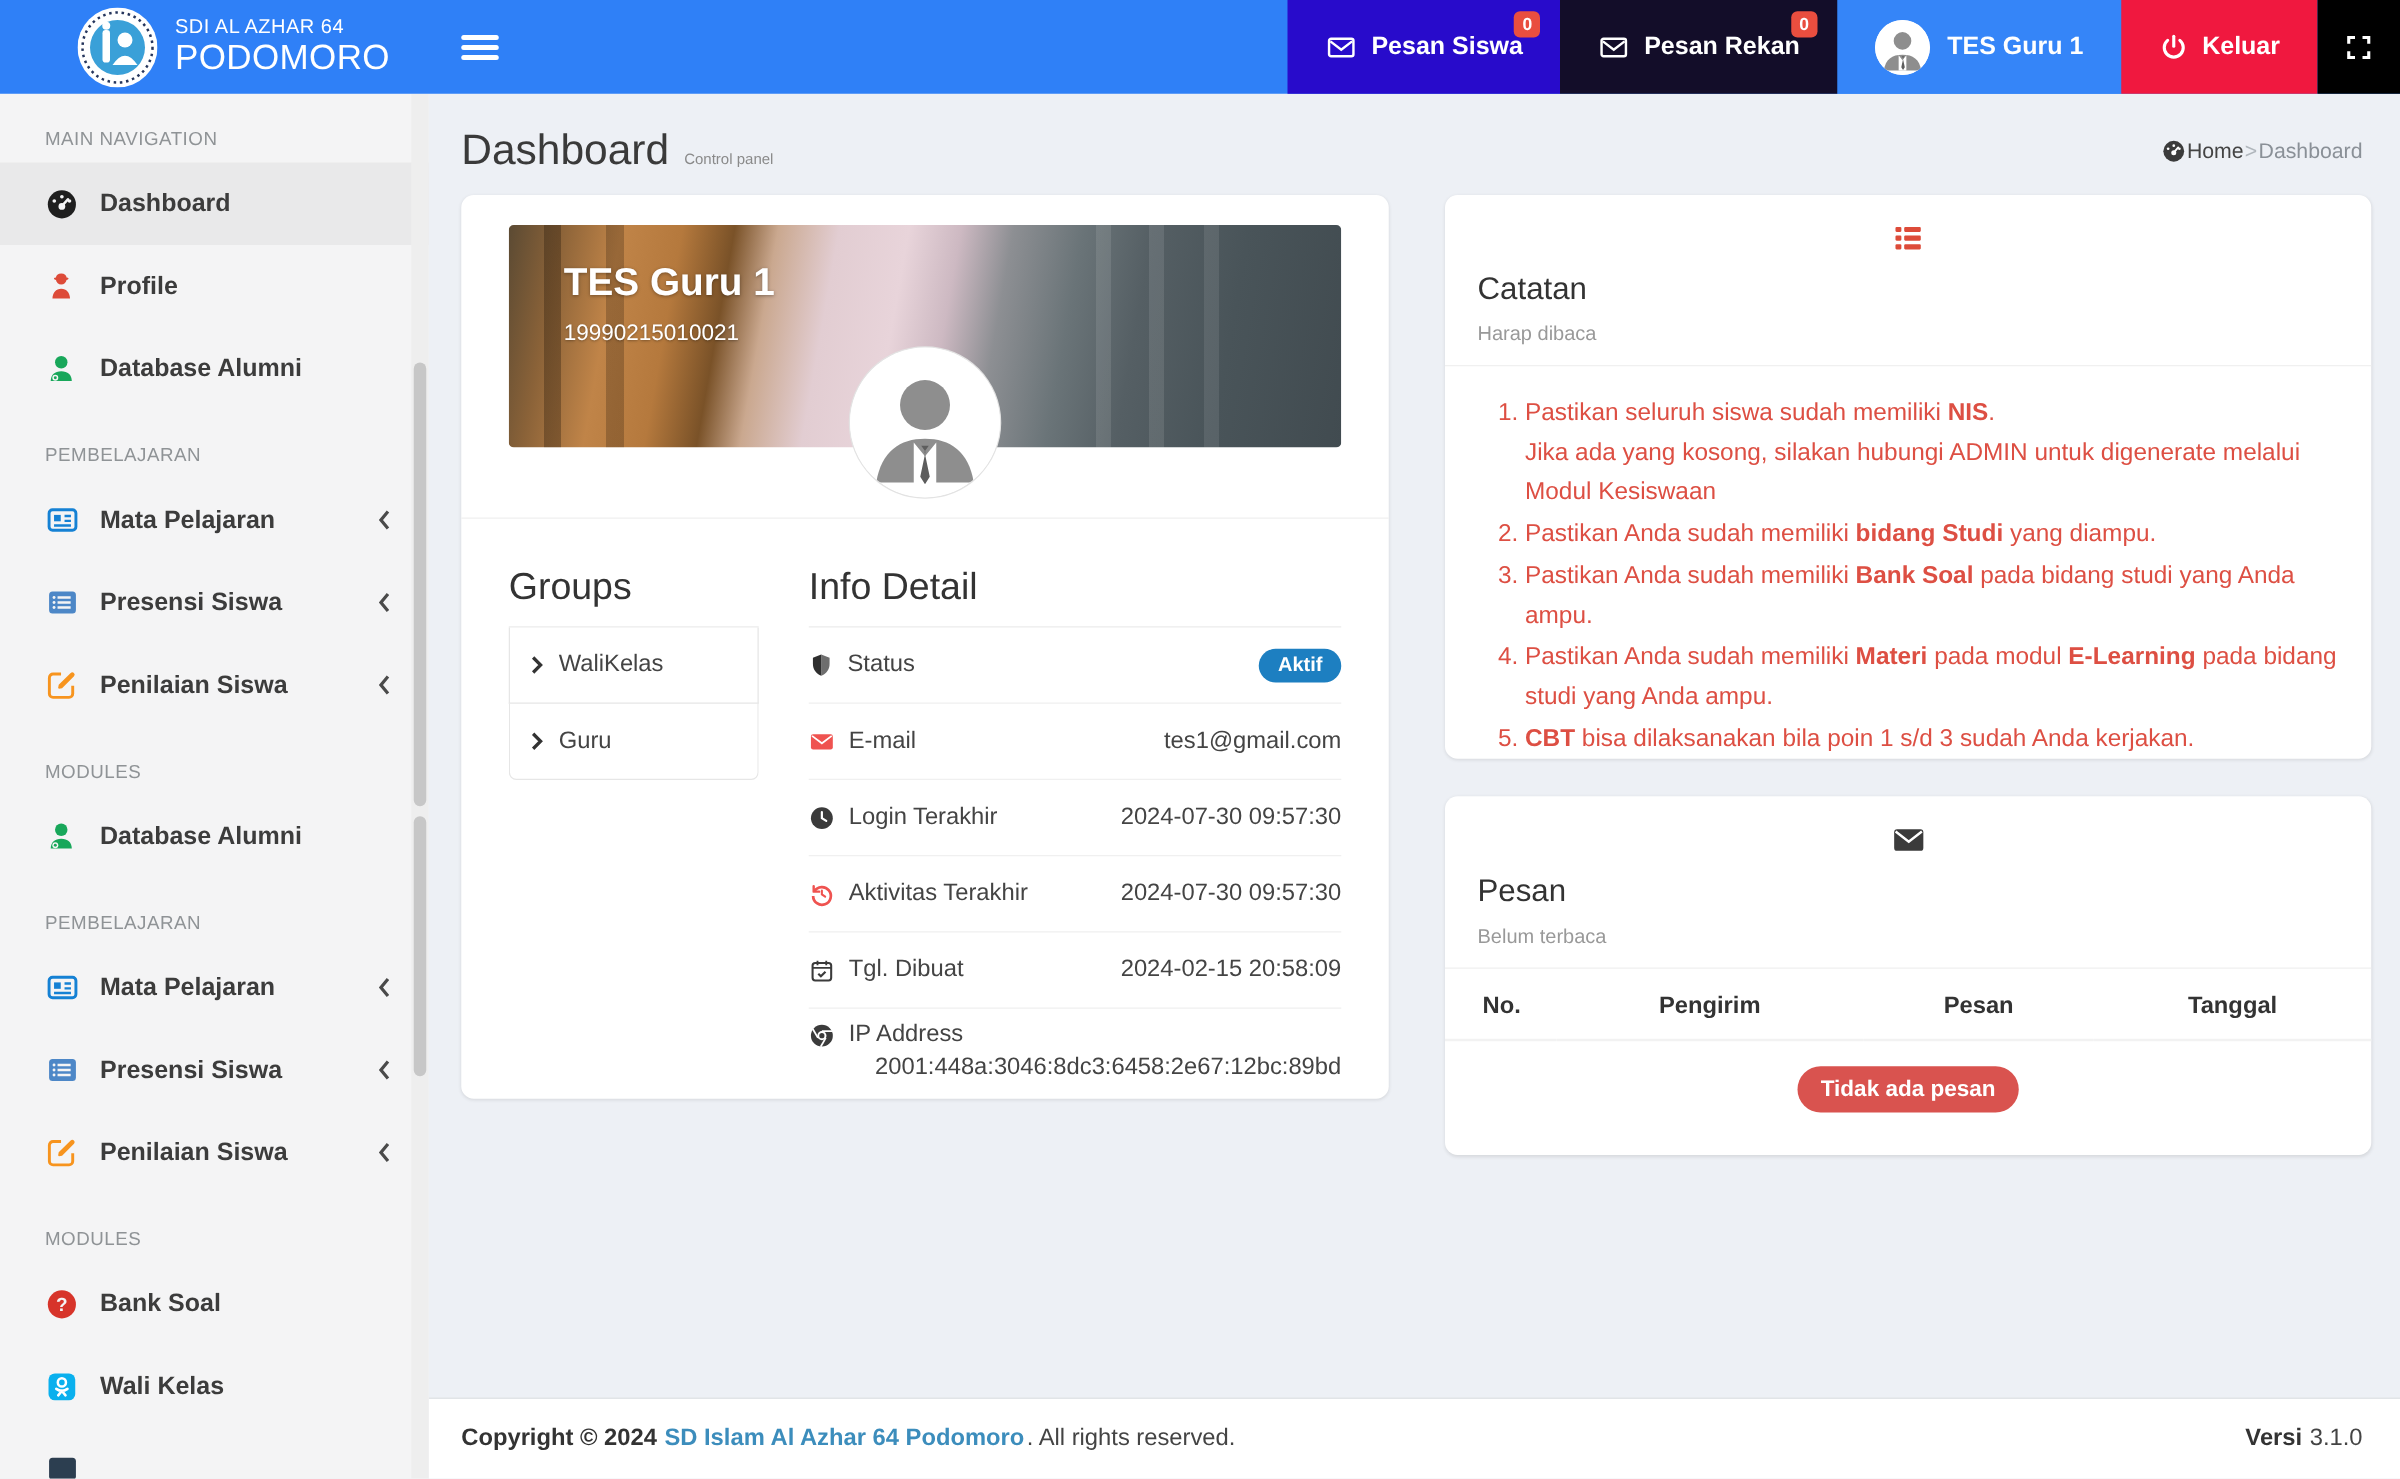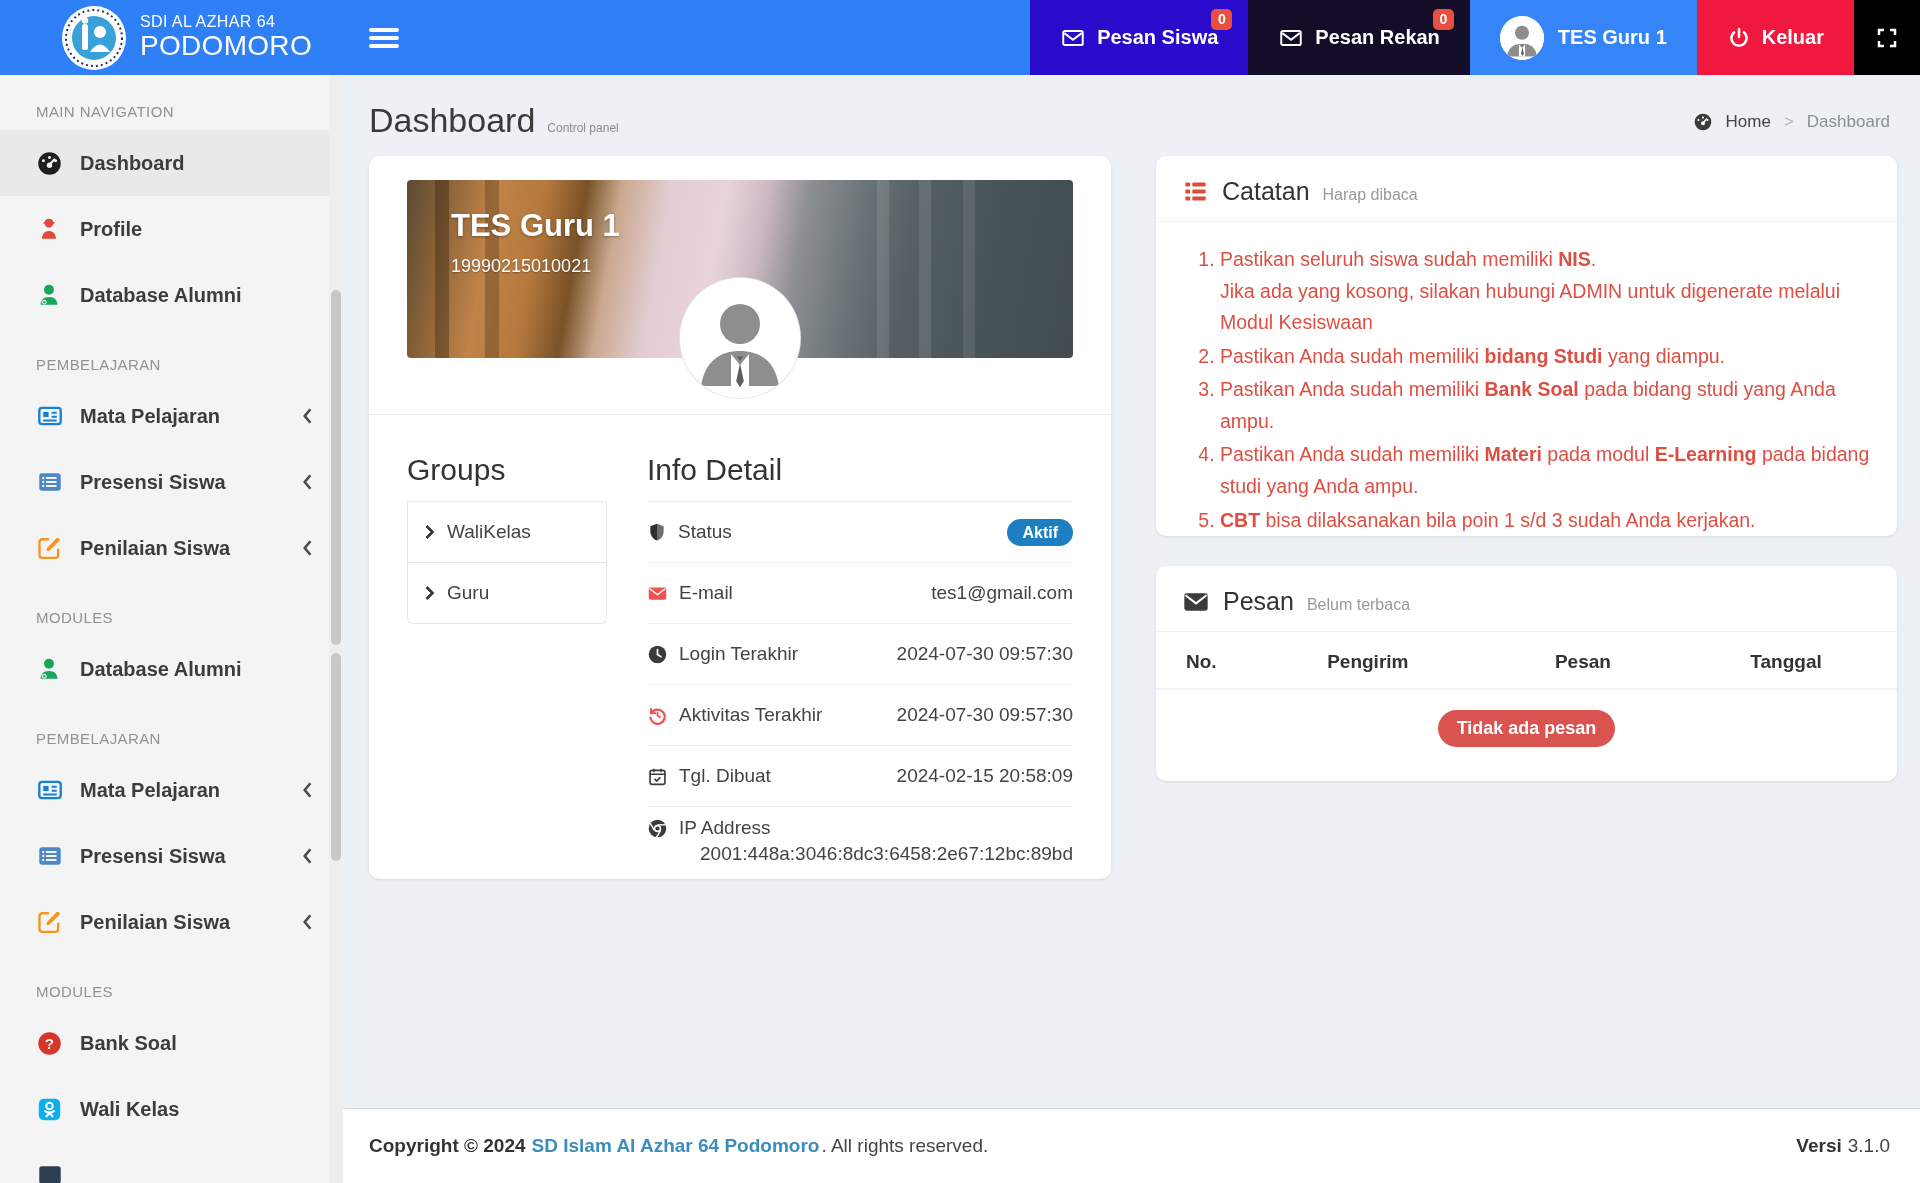--- a/index.html
+++ b/index.html
@@ -40,21 +40,21 @@
   .sb-scrollbar { position:absolute; top:0; right:0; width:14px; height:100%; background:#eeeeee; }
   .sb-thumb { position:absolute; left:2px; width:10px; border-radius:5px; background:#c7c7c7; }
   .sb-thumb.t1 { top:215px; height:355px; }
   .sb-thumb.t2 { top:578px; height:208px; }
 
   
   .main { position:absolute; top:75px; left:343px; right:0; bottom:0; background:#edf0f5; }
   .content-header { display:flex; align-items:baseline; padding:26px 30px 6px 26px; }
   .page-title { margin:0; font-size:34px; font-weight:400; color:#3a3a3a; }
   .page-subtitle { margin-left:12px; font-size:12px; color:#8a8a8a; }
-  .breadcrumb { margin-left:auto; display:flex; align-items:center; gap:13px; font-size:17px; color:#444; }
+  .breadcrumb { margin-left:auto; display:flex; align-items:center; gap:1px; font-size:17px; color:#444; }
   .breadcrumb .sep { color:#b0b6bc; }
   .breadcrumb .current { color:#8a9097; }
 
   .columns { display:flex; align-items:flex-start; padding:10px 23px 0 26px; }
   .card { background:#fff; border-radius:10px; box-shadow:0 1px 3px rgba(0,0,0,.10); }
 
   
   .profile-card { width:742px; flex:none; position:relative; }
   .photo { position:relative; margin:24px 38px 0; height:178px; border-radius:4px; overflow:hidden;
     background:
@@ -80,37 +80,37 @@
   .info-row.ip { display:block; padding:10px 0 14px; }
   .info-row.ip .info-value { margin-top:4px; }
   .badge-status { background:#1d7fc1; color:#fff; font-size:16px; font-weight:700; padding:5px 15px; border-radius:14px; }
   .card-actions { display:flex; gap:15px; padding:32px 38px 56px; }
   .btn { display:inline-flex; align-items:center; gap:10px; height:50px; padding:0 27px; font-size:20px; border-radius:8px; cursor:pointer; border:1px solid transparent; }
   .btn-back { background:#f7f7f7; border-color:#dcdcdc; color:#333; }
   .btn-update { background:#d9534f; border-color:#d43f3a; color:#fff; }
 
   
   .right-col { flex:1; margin-left:45px; min-width:0; }
-  .card-header { display:flex; align-items:baseline; gap:13px; padding:21px 26px 15px; border-bottom:1px solid #f0f0f0; }
+  .card-header { display:flex; align-items:baseline; gap:13px; padding:21px 26px 15px; border-bottom:1px solid #f0f0f0;flex-direction:column; }
   .card-header .ic { align-self:center; }
   .card-title { font-size:25px; color:#333; }
   .card-subtitle { font-size:16px; color:#999; }
   .notes-list { margin:22px 20px 30px 0; padding-left:64px; color:#dd4f43; font-size:19.5px; line-height:1.62; }
   .notes-list li { margin-bottom:2px; }
   .notes-list .b { font-weight:700; }
   .pesan-card { margin-top:18px; }
   .pesan-table { width:100%; border-collapse:collapse; font-size:19px; color:#333; }
   .pesan-table th { font-weight:700; padding:19px 10px 15px; text-align:center; }
   .pesan-table th.first { text-align:left; padding-left:30px; width:12%; }
   .pesan-table thead tr { border-bottom:2px solid #f2f2f2; }
   .empty-cell { text-align:center; padding:20px 0 34px; }
   .badge-empty { display:inline-block; background:#d9534f; color:#fff; font-size:18px; font-weight:700; padding:8px 19px; border-radius:19px; }
 
   
-  .footer { position:absolute; left:0; right:0; bottom:0; height:75px; background:#fff; border-top:1px solid #d7dbe0; display:flex; align-items:center; padding:0 30px 0 26px; font-size:19px; color:#444; }
+  .footer { position:absolute; left:0; right:0; bottom:0; height:65px; background:#fff; border-top:1px solid #d7dbe0; display:flex; align-items:center; padding:0 30px 0 26px; font-size:19px; color:#444; }
   .footer .bold { font-weight:700; color:#333; margin-right:6px; }
   .footer a { color:#3c8dbc; text-decoration:none; font-weight:700; }
   .footer .suffix { margin-left:2px; }
   .footer .version { margin-left:auto; }
   .footer .version .bold { margin-right:6px; }
 </style>
 </head>
 <body>
 
 <div class="navbar">

